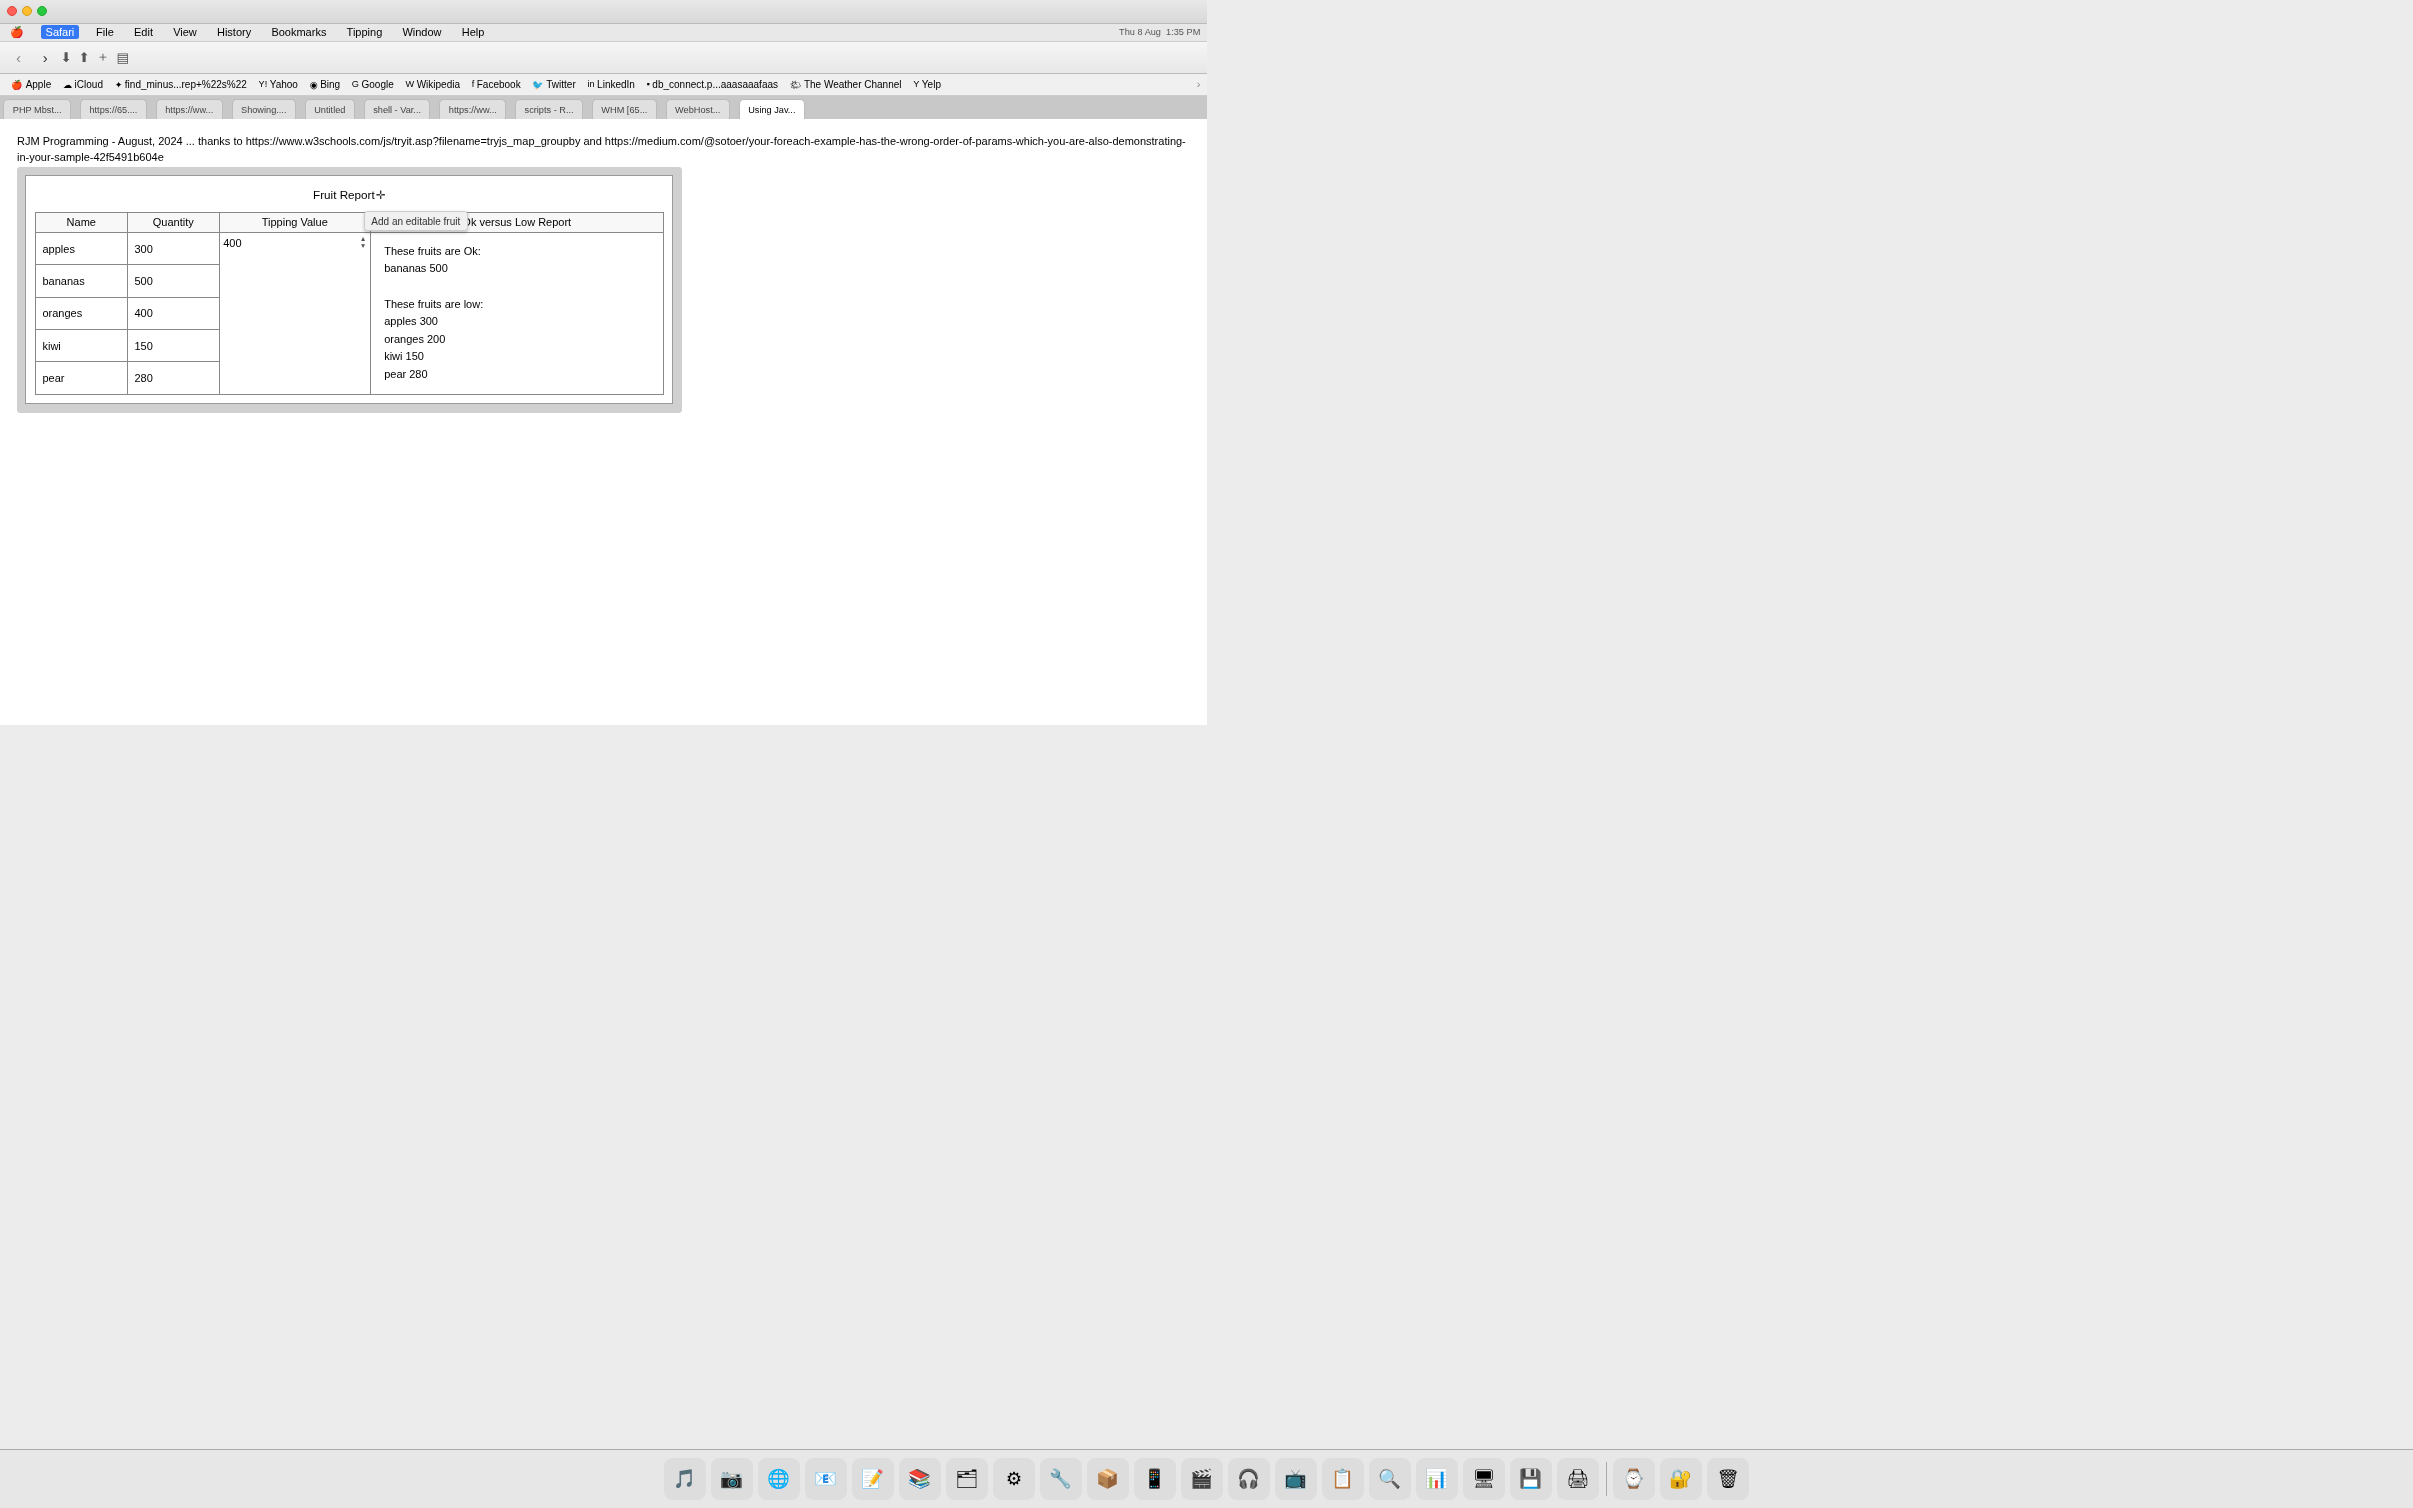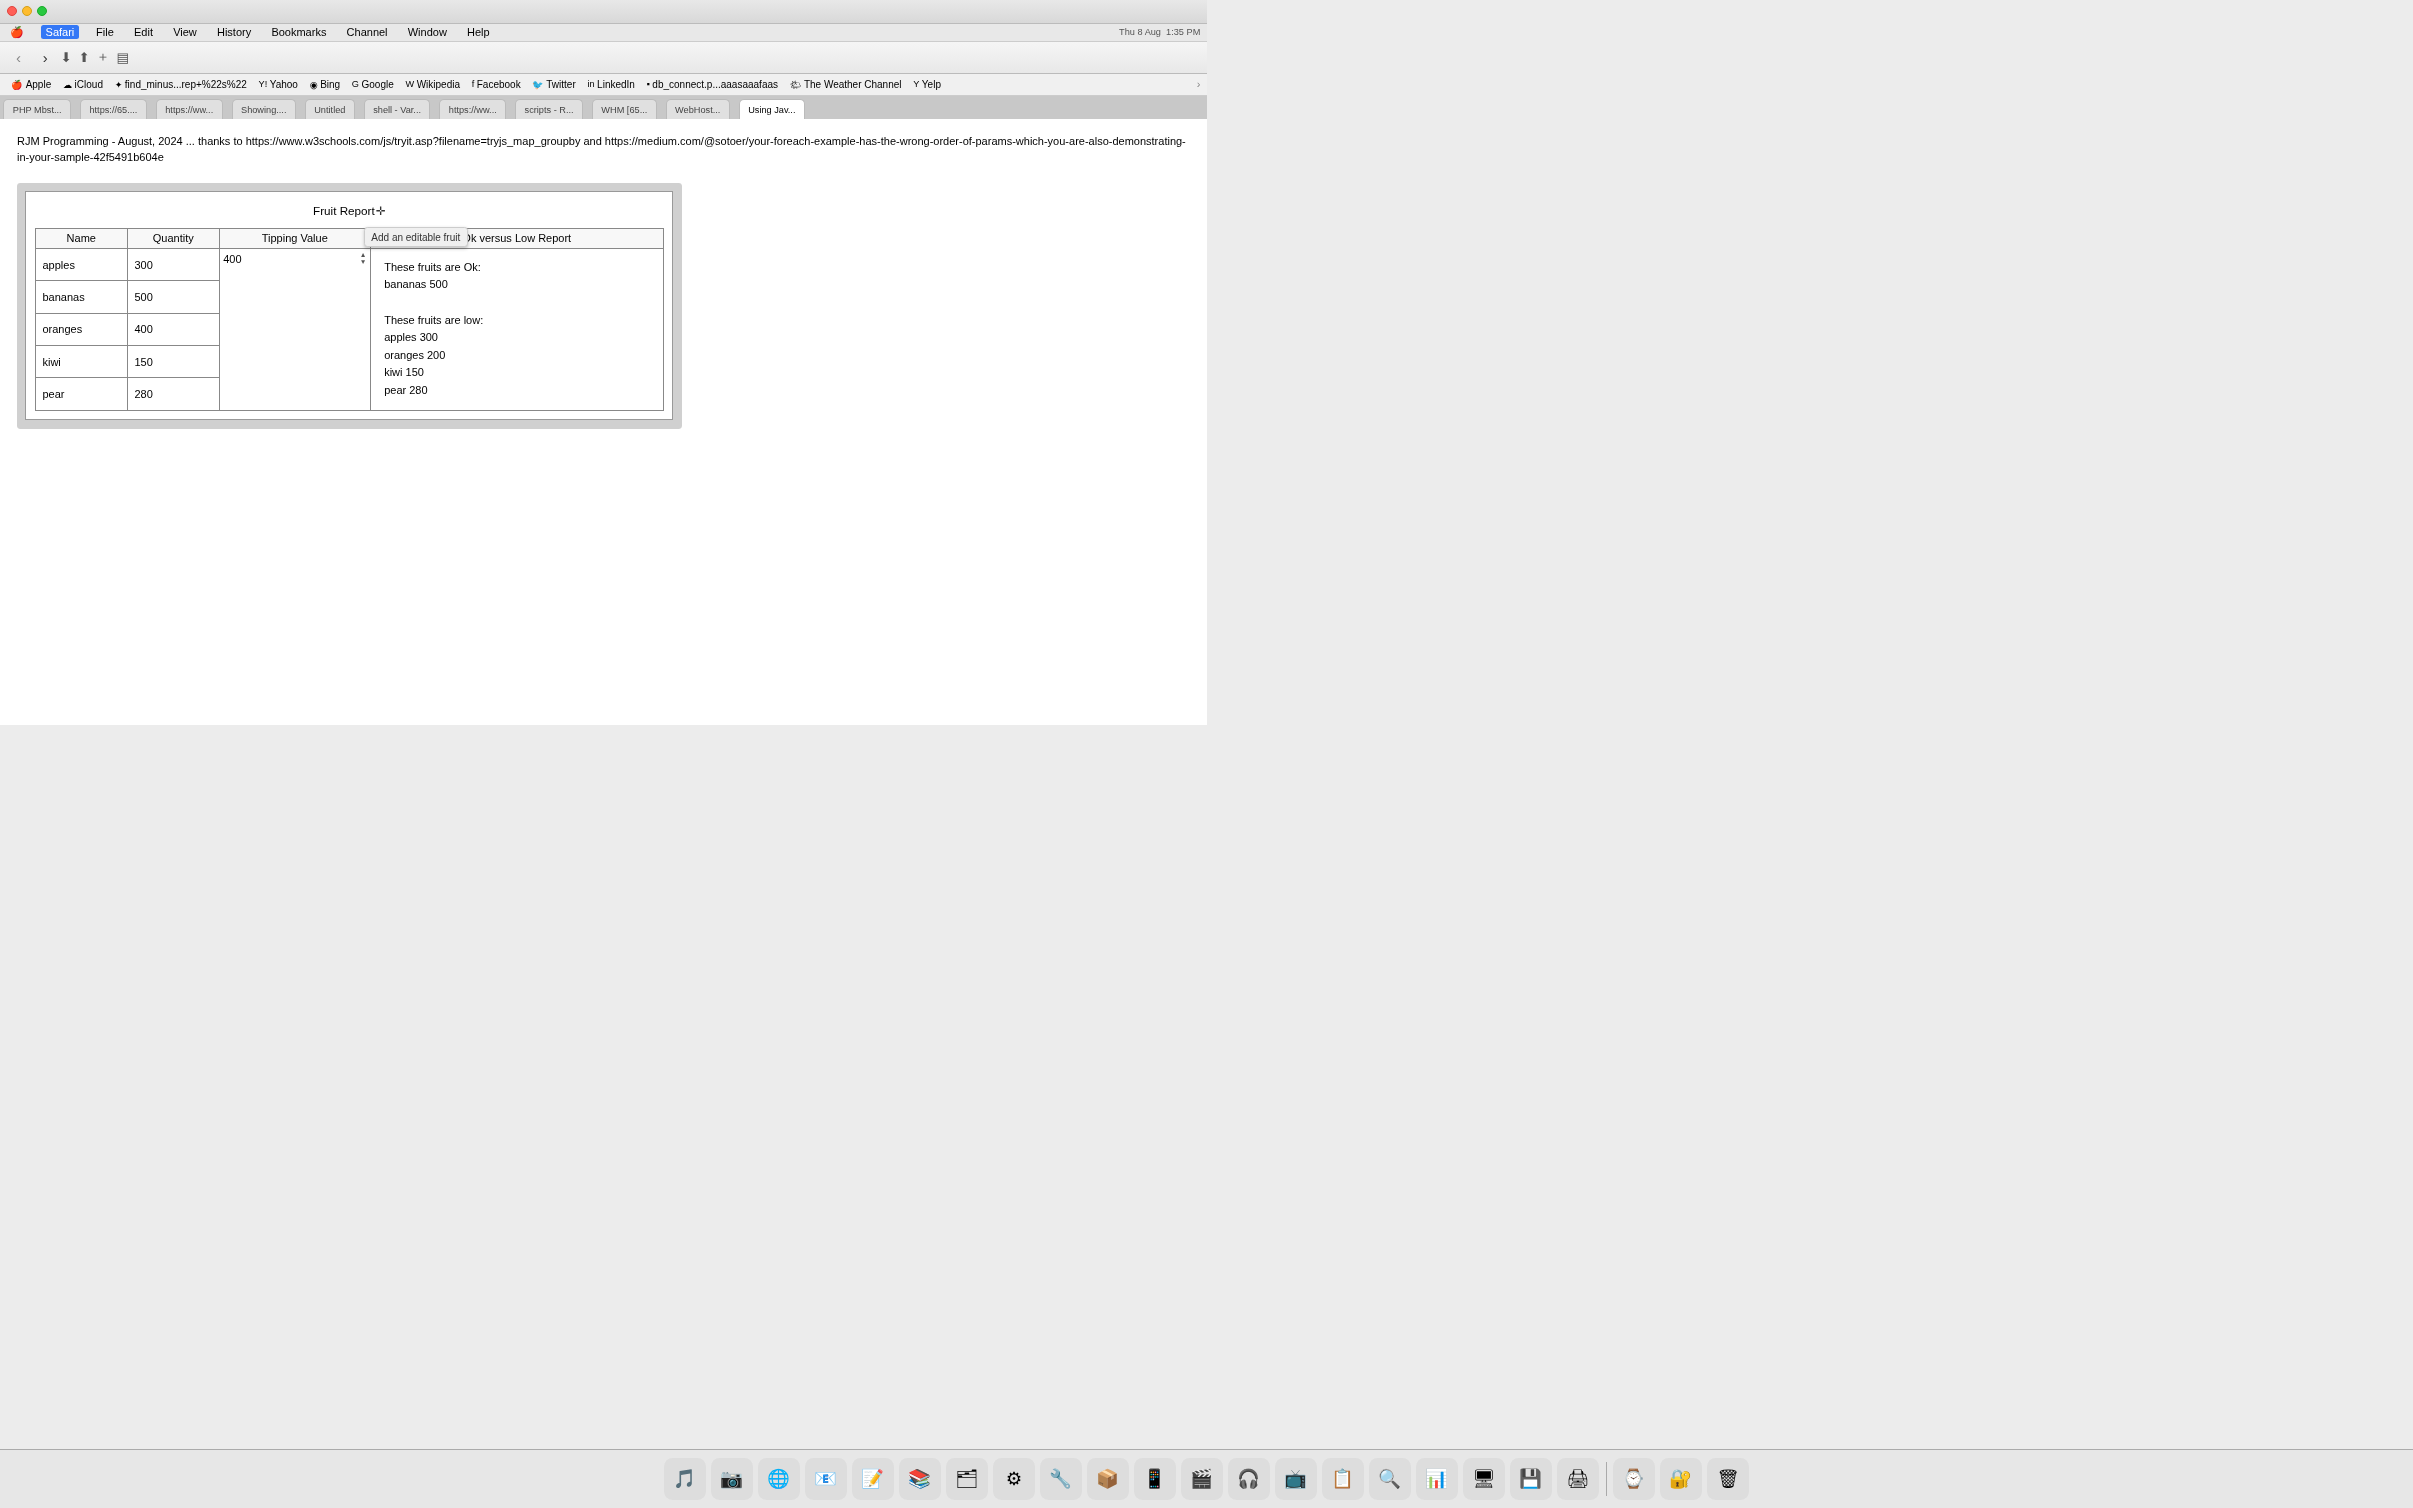--- a/index.html
+++ b/index.html
@@ -152,21 +152,21 @@
     }
 
     .page-title {
       font-size: 17px;
       font-weight: bold;
       margin-bottom: 10px;
     }
     .page-description {
       font-size: 11px;
       line-height: 1.5;
-      margin-bottom: 17px;
+      margin-bottom: 1px;
       color: #000;
     }
 
     
     .fruit-report-wrapper {
       background: #d0d0d0;
       padding: 8.4px;
       border-radius: 3.4px;
       display: inline-block;
       position: relative;
@@ -304,21 +304,21 @@
 </div>
 
 <div class="menu-bar">
   <span class="menu-item">🍎</span>
   <span class="menu-item active">Safari</span>
   <span class="menu-item">File</span>
   <span class="menu-item">Edit</span>
   <span class="menu-item">View</span>
   <span class="menu-item">History</span>
   <span class="menu-item">Bookmarks</span>
-  <span class="menu-item">Channel</span>
+  <span class="menu-item">Tipping</span>
   <span class="menu-item">Window</span>
   <span class="menu-item">Help</span>
   <span style="margin-left:auto; font-size:9.2px; color:#555;">Thu 8 Aug &nbsp;1:35 PM</span>
 </div>
 
 <div class="toolbar">
   <button class="nav-btn">‹</button>
   <button class="nav-btn active">›</button>
   <div class="toolbar-icons">
     <span class="tb-icon">⬇</span>

